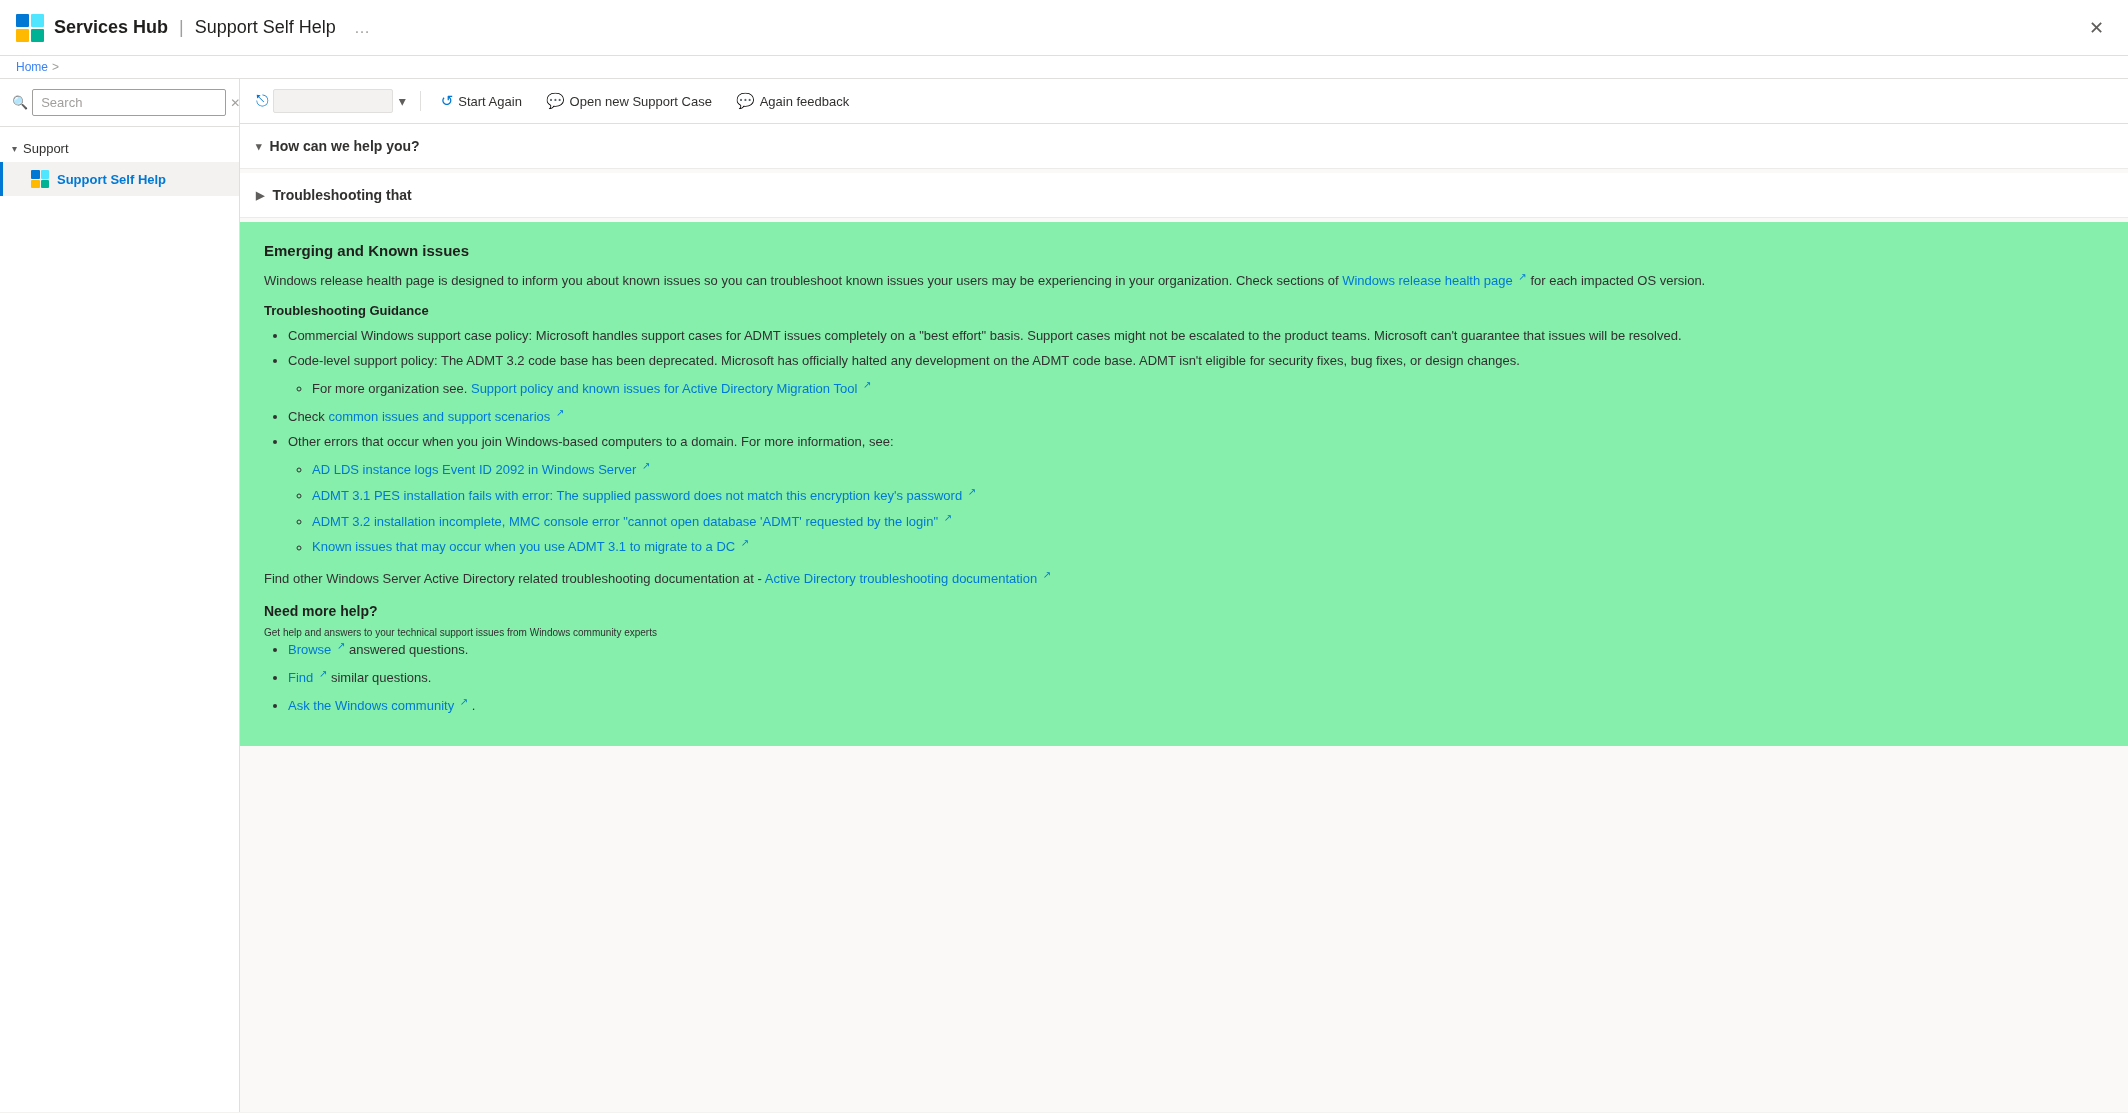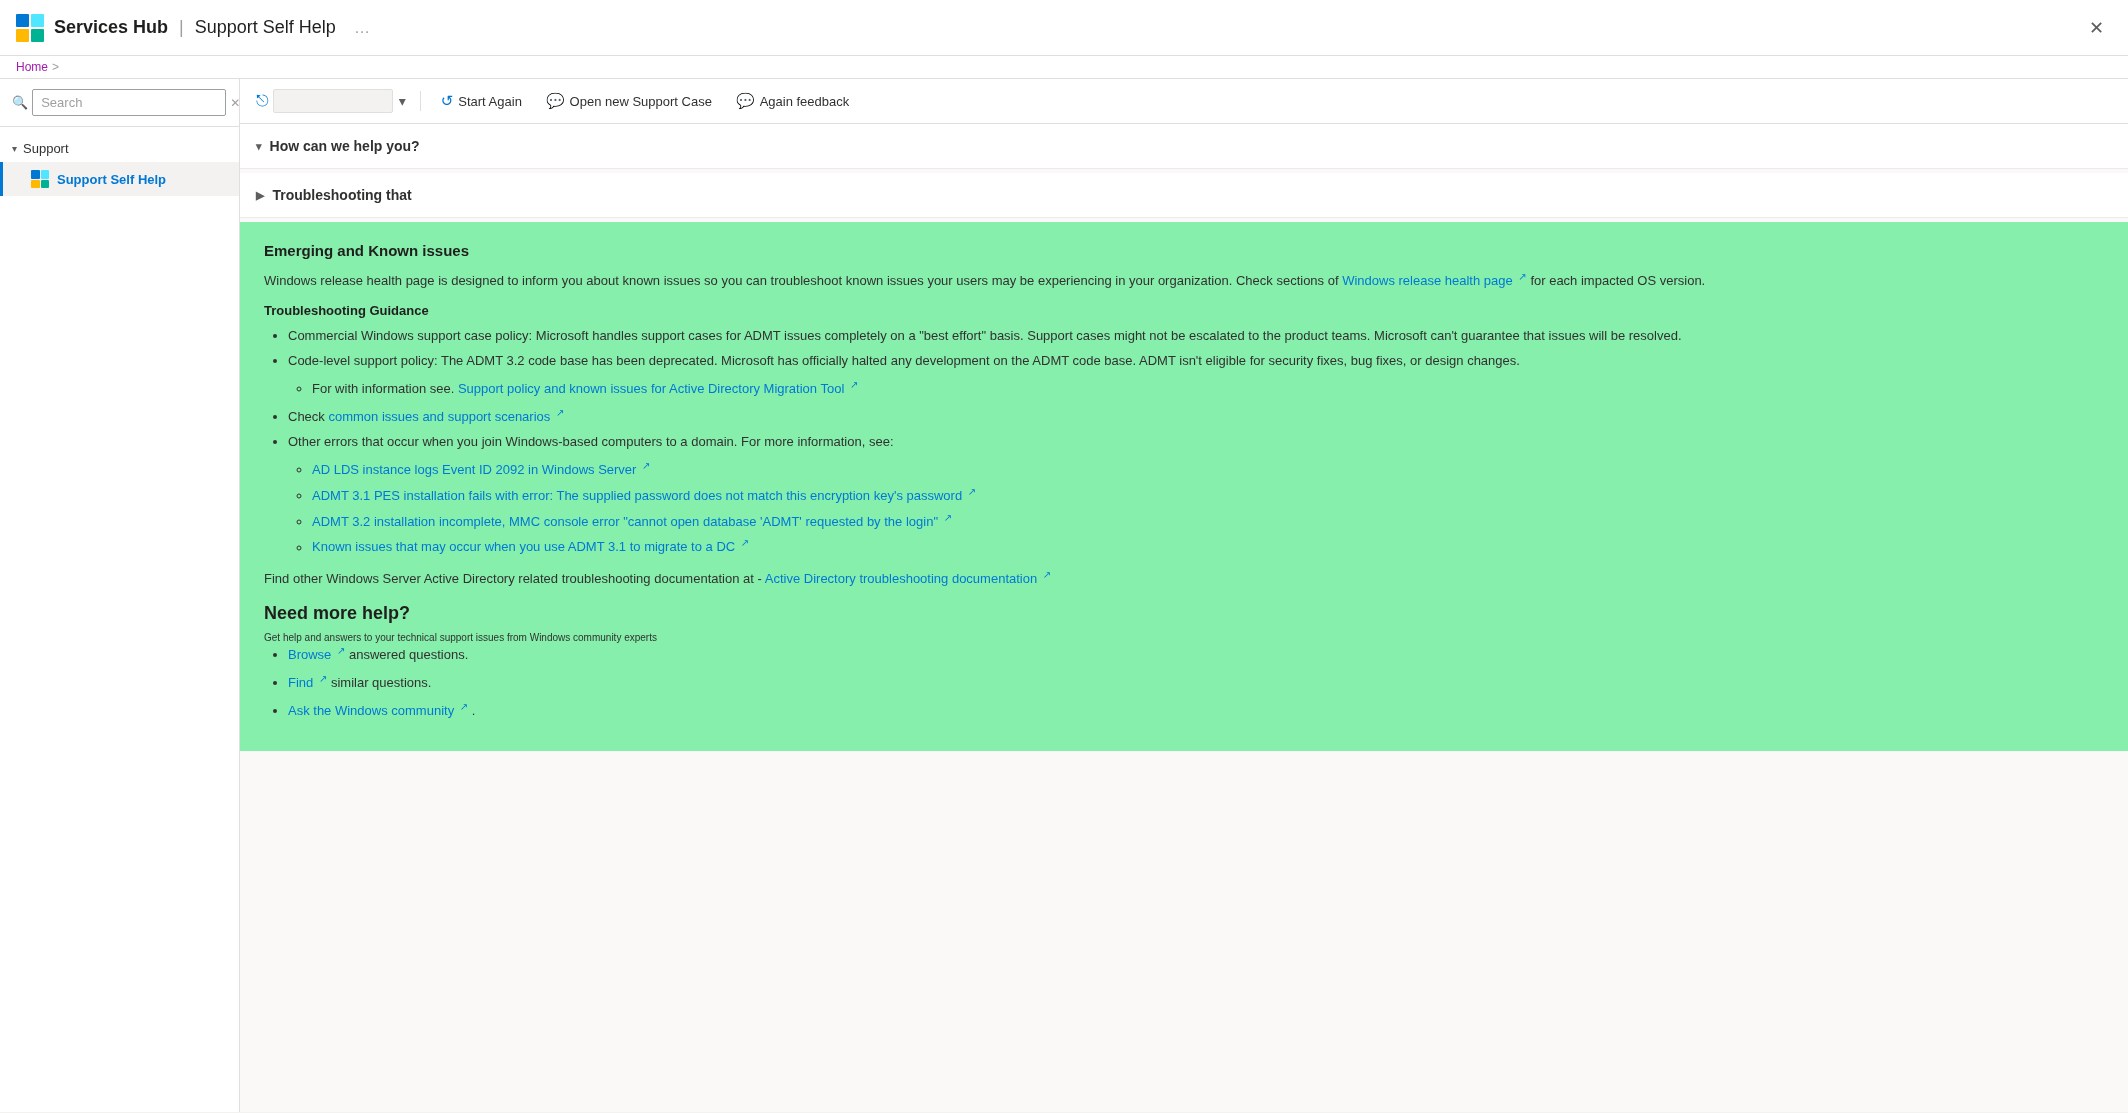--- a/index.html
+++ b/index.html
@@ -20,21 +20,21 @@
     .app-icon-sq:nth-child(4) { background: #00b294; }
     .title-text { font-size: 18px; font-weight: 400; color: #201f1e; }
     .title-text strong { font-weight: 600; }
     .title-separator { color: #a19f9d; margin: 0 6px; }
     .title-subtitle { font-size: 18px; color: #201f1e; }
     .title-more { color: #a19f9d; font-size: 16px; cursor: pointer; margin-left: 8px; }
     .close-btn { background: none; border: none; font-size: 18px; color: #605e5c; cursor: pointer; padding: 4px 8px; }
 
     
     .breadcrumb { background: #fff; padding: 4px 16px; border-bottom: 1px solid #e1dfdd; font-size: 12px; color: #0078d4; display: flex; align-items: center; gap: 4px; }
-    .breadcrumb a { color: #a21caf; text-decoration: none; }
+    .breadcrumb a { color: #3b82f6; text-decoration: none; }
     .breadcrumb-sep { color: #a19f9d; }
 
     
     .main-layout { display: flex; height: calc(100vh - 80px); }
 
     
     .sidebar { width: 240px; background: #fff; border-right: 1px solid #e1dfdd; flex-shrink: 0; }
     .search-container { padding: 10px 12px; border-bottom: 1px solid #e1dfdd; display: flex; align-items: center; gap: 4px; }
     .search-input { flex: 1; border: 1px solid #a19f9d; border-radius: 2px; padding: 5px 8px; font-size: 13px; color: #b91c1c; outline: none; }
     .search-input::placeholder { color: #a19f9d; }
@@ -82,21 +82,21 @@
     .section-text { font-size: 13px; color: #323130; line-height: 1.5; margin-bottom: 12px; }
     .link { color: #0078d4; text-decoration: none; }
     .link-ext { font-size: 10px; color: #0078d4; margin-left: 2px; vertical-align: super; }
     .recommended-steps-title { font-size: 17px; font-weight: 700; color: #201f1e; margin: 16px 0 10px 0; }
     .guidance-title { font-size: 13px; font-weight: 700; color: #201f1e; margin-bottom: 8px; }
     .bullet-list { list-style: disc; padding-left: 24px; margin-bottom: 10px; }
     .bullet-list li { margin-bottom: 6px; font-size: 13px; color: #323130; line-height: 1.5; }
     .sub-bullet-list { list-style: circle; padding-left: 24px; margin-top: 6px; }
     .sub-bullet-list li { margin-bottom: 4px; font-size: 13px; }
     .find-other-text { font-size: 13px; color: #323130; margin-bottom: 14px; line-height: 1.5; }
-    .need-more-title { font-size: 18px; font-weight: 700; color: #201f1e; margin-bottom: 8px; }
+    .need-more-title { font-size: 14px; font-weight: 700; color: #201f1e; margin-bottom: 8px; }
     .need-more-text { font-size: 10px; color: #323130; margin-bottom: 0; }
 
     .troubleshooting-section { background: #fff; border-bottom: 1px solid #edebe9; }
     .how-can-we { background: #fff; border-bottom: 1px solid #edebe9; }
   </style>
 </head>
 <body>
 
 <div class="title-bar">
   <div class="title-bar-left">
@@ -200,21 +200,21 @@
         <div class="guidance-title">Troubleshooting Guidance</div>
 
         <ul class="bullet-list">
           <li>
             <span>Commercial Windows support case policy: Microsoft handles support cases for ADMT issues completely on a "best effort" basis. Support cases might not be escalated to the product teams. Microsoft can't guarantee that issues will be resolved.</span>
           </li>
           <li>
             <span>Code-level support policy: The ADMT 3.2 code base has been deprecated. Microsoft has officially halted any development on the ADMT code base. ADMT isn't eligible for security fixes, bug fixes, or design changes.</span>
             <ul class="sub-bullet-list">
               <li>
-                <span>For with information see. </span>
+                <span>For more organization see. </span>
                 <a class="link" href="#">Support policy and known issues for Active Directory Migration Tool</a>
                 <span class="link-ext">↗</span>
               </li>
             </ul>
           </li>
           <li>
             <span>Check </span>
             <a class="link" href="#">common issues and support scenarios</a>
             <span class="link-ext">↗</span>
           </li>

